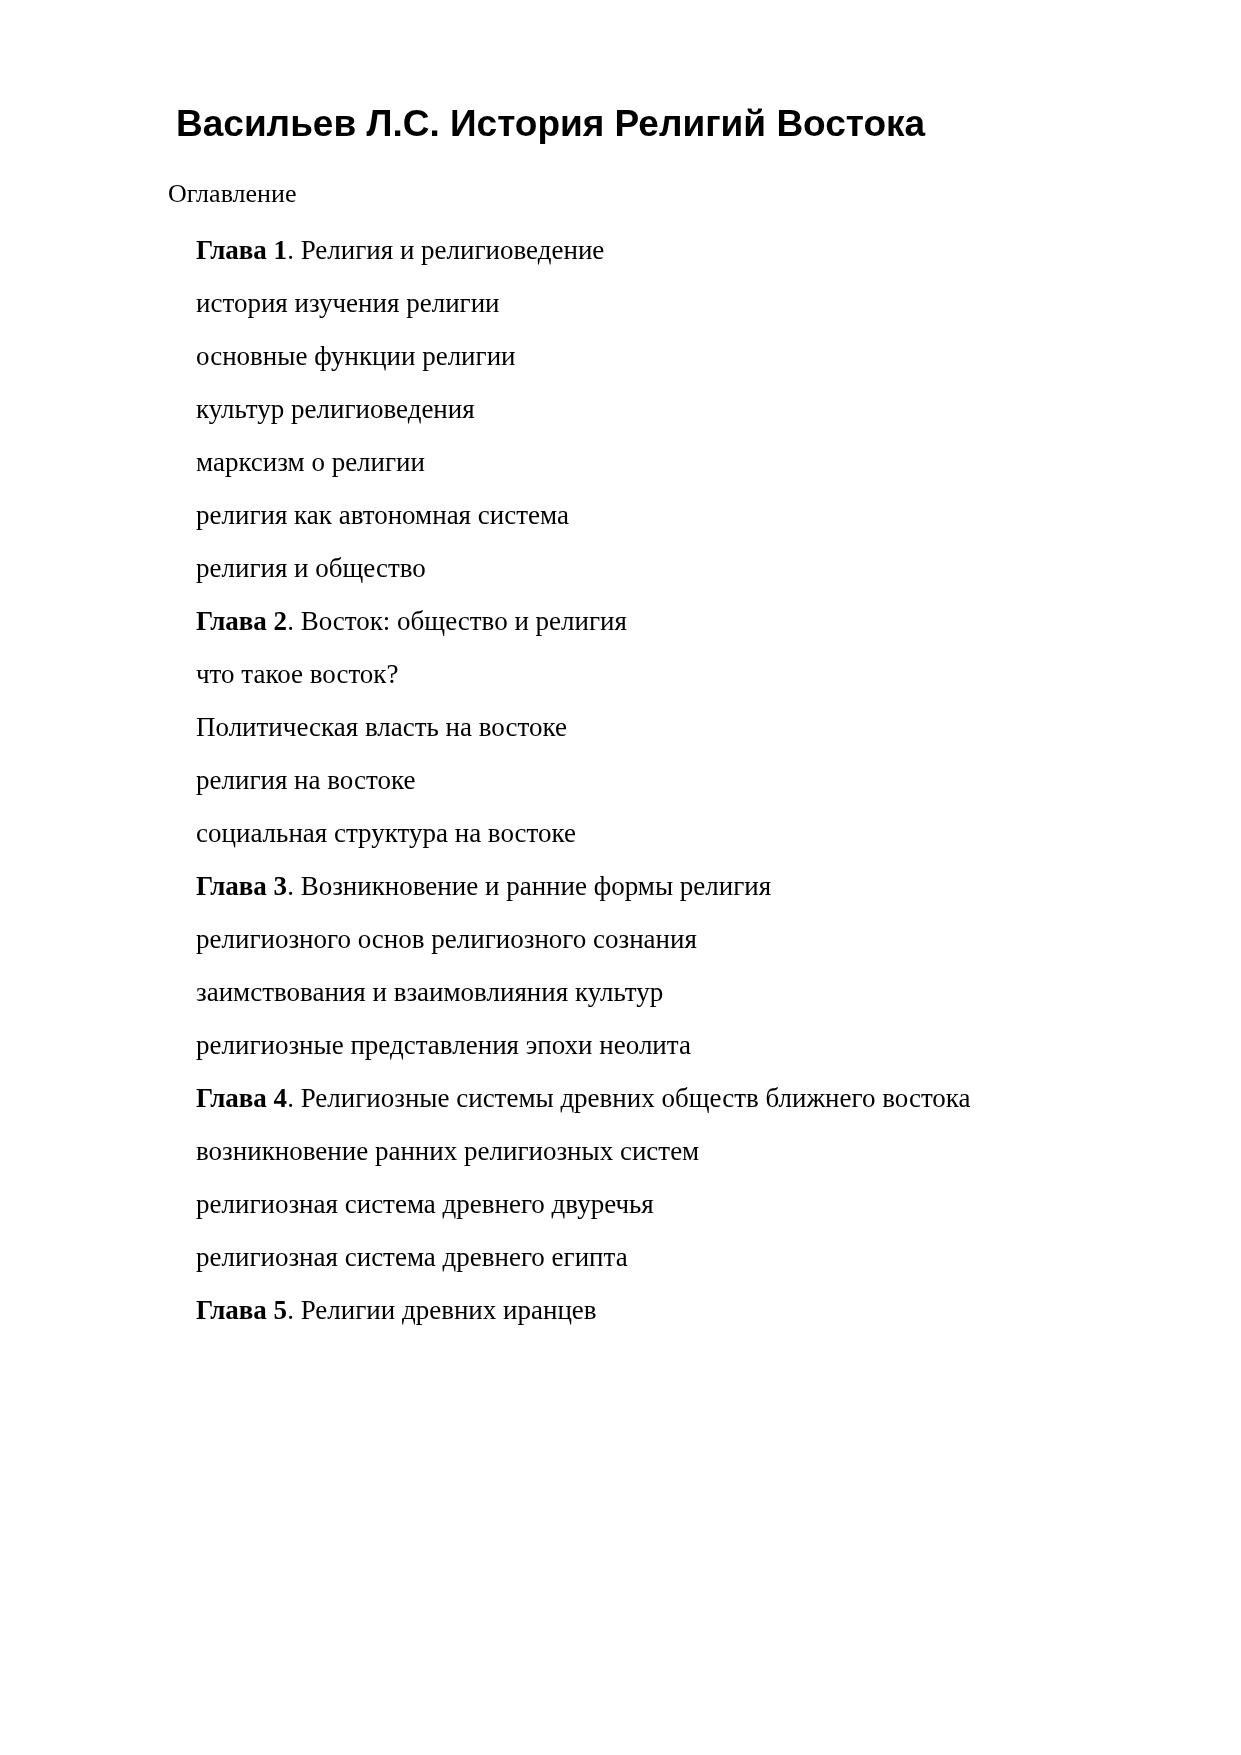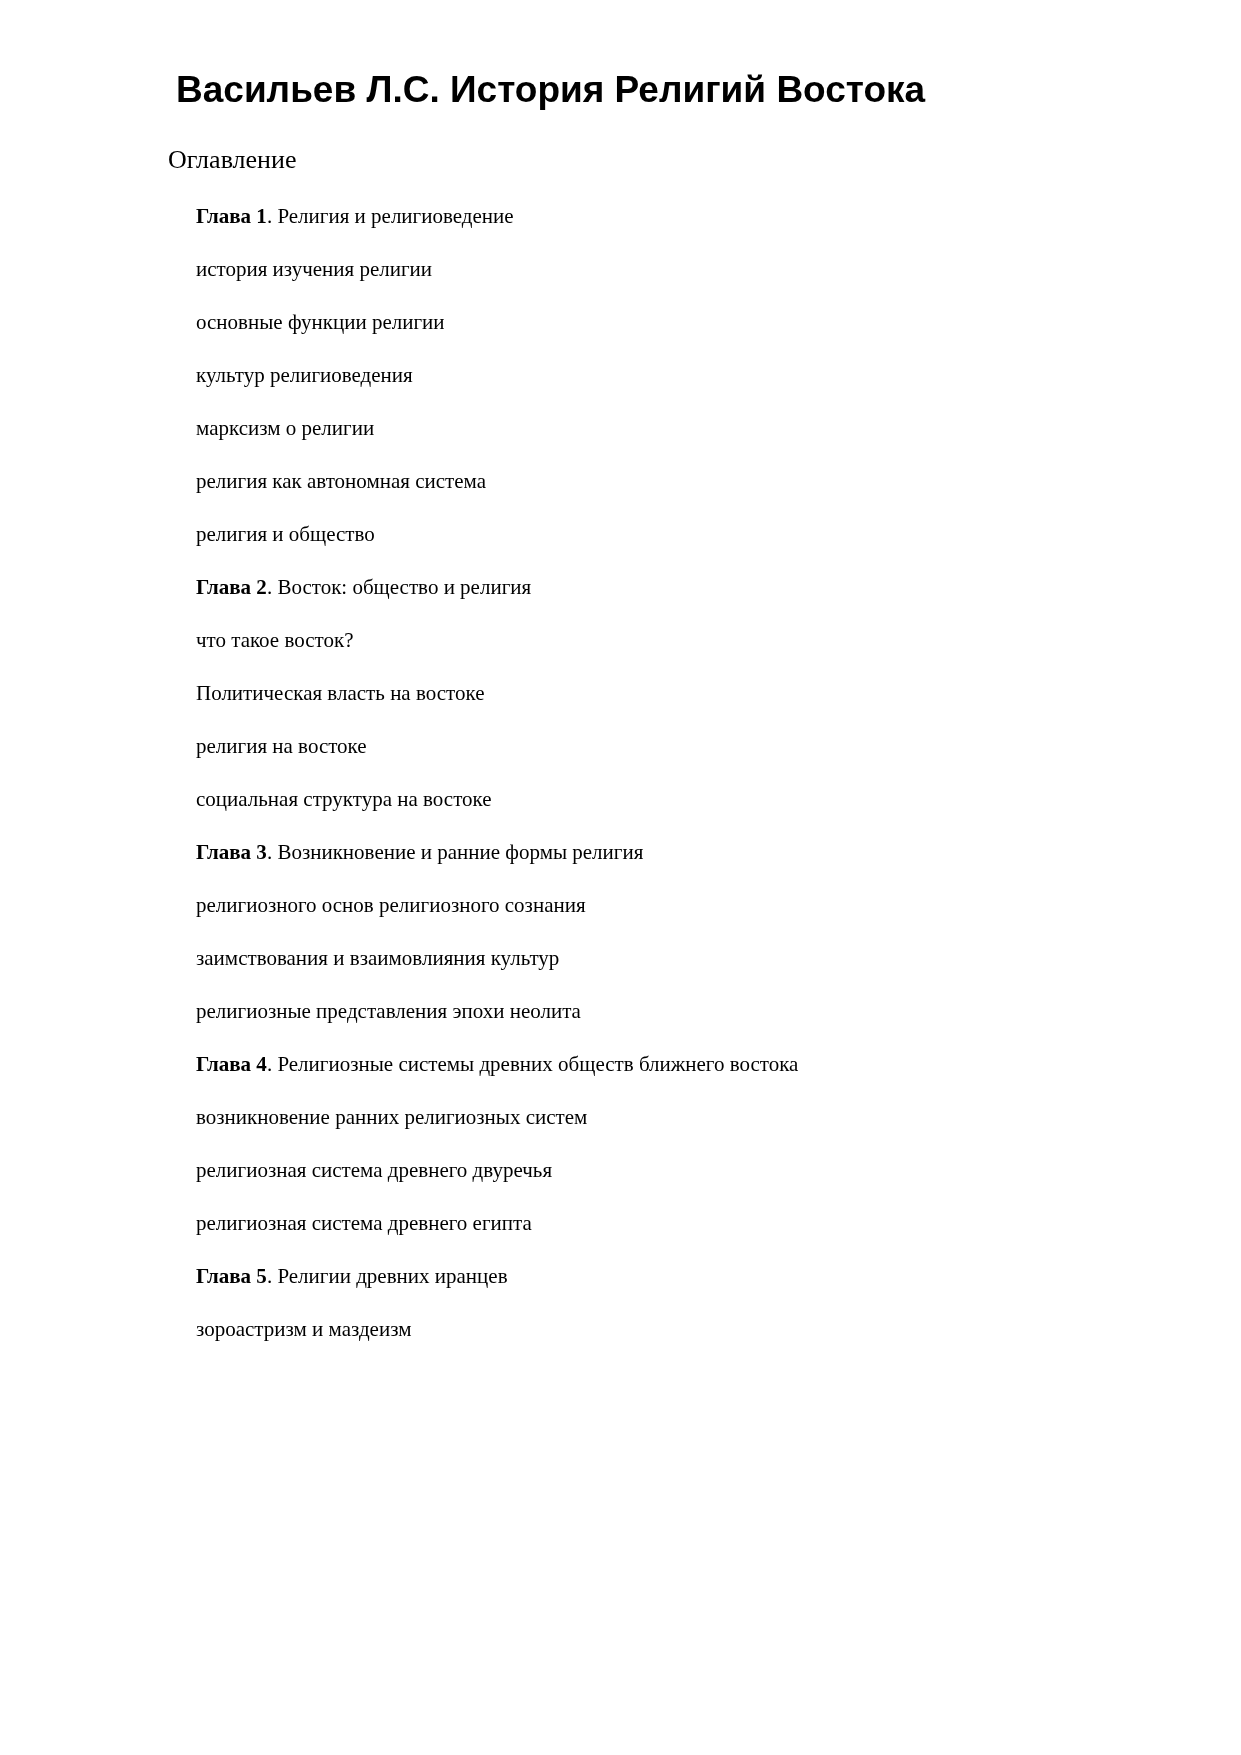--- a/index.html
+++ b/index.html
@@ -11,21 +11,21 @@
       width: 1241px;
       height: 1755px;
       overflow: hidden;
       color: #000000;
       font-family: "Liberation Serif", serif;
     }
     .page {
       box-sizing: border-box;
       width: 1193px;
       height: 1755px;
-      padding: 69px 100px 0 168px;
+      padding: 103px 100px 0 168px;
       background: #ffffff;
     }
     .page-title {
       font-family: "Liberation Sans", sans-serif;
       font-weight: bold;
       font-size: 37px;
       line-height: 1.15;
       margin: 0 0 36px 8px;
       letter-spacing: 0;
     }
@@ -35,21 +35,21 @@
       line-height: 24px;
       margin: 0 0 32px 0;
       font-weight: normal;
     }
     .toc-list {
       margin: 0;
       padding: 0;
     }
     .toc-entry {
       font-family: "Liberation Serif", serif;
-      font-size: 21px;
+      font-size: 27px;
       line-height: 24px;
       margin: 0 0 29px 28px;
     }
     .chapter-label {
       font-weight: bold;
     }
   </style>
 </head>
 <body>
 
@@ -73,15 +73,14 @@
       <p class="toc-entry"><span>социальная структура на востоке</span></p>
       <p class="toc-entry"><span class="chapter-label">Глава 3</span><span>. Возникновение и ранние формы религия</span></p>
       <p class="toc-entry"><span>религиозного основ религиозного сознания</span></p>
       <p class="toc-entry"><span>заимствования и взаимовлияния культур</span></p>
       <p class="toc-entry"><span>религиозные представления эпохи неолита</span></p>
       <p class="toc-entry"><span class="chapter-label">Глава 4</span><span>. Религиозные системы древних обществ ближнего востока</span></p>
       <p class="toc-entry"><span>возникновение ранних религиозных систем</span></p>
       <p class="toc-entry"><span>религиозная система древнего двуречья</span></p>
       <p class="toc-entry"><span>религиозная система древнего египта</span></p>
       <p class="toc-entry"><span class="chapter-label">Глава 5</span><span>. Религии древних иранцев</span></p>
-      <p class="toc-entry"><span>зороастризм и маздеизм</span></p>
     </div>
 </div>
 
 </body></html>

